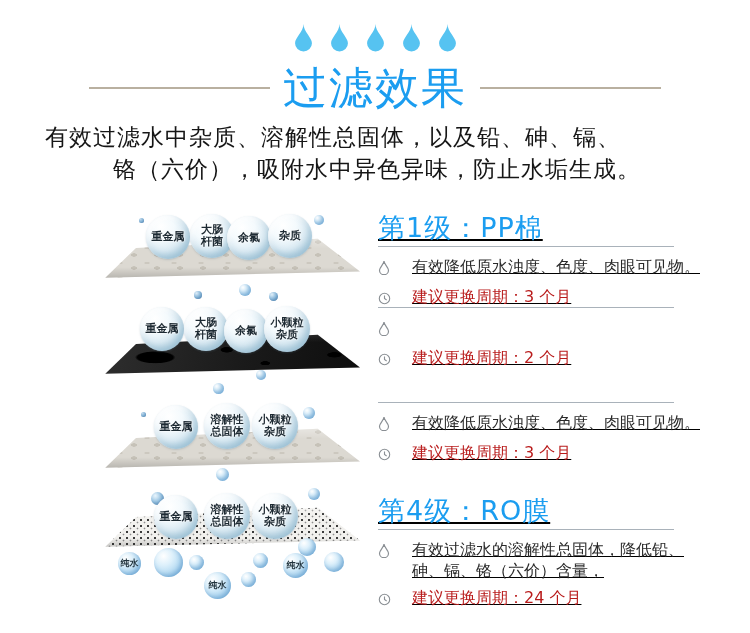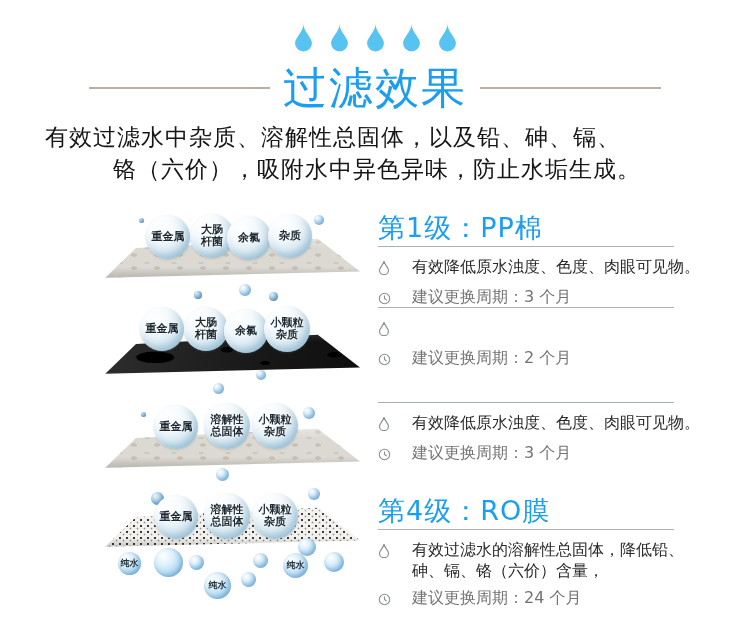--- a/index.html
+++ b/index.html
@@ -55,27 +55,27 @@
     box-shadow:inset -3px -4px 6px rgba(125,170,195,.5), inset 2px 3px 4px rgba(255,255,255,.95), 0 1px 2px rgba(90,120,140,.25);
     text-shadow:0 0 2px #fff, 0 0 2px #fff; }
   .wb { position:absolute; border-radius:50%;
     background:radial-gradient(circle at 33% 28%, #ffffff 0%, #ddf0fb 32%, #a9d4f0 72%, #73b4e2 100%);
     box-shadow:inset -2px -2px 4px rgba(70,130,185,.45); }
   .wb.dark { background:radial-gradient(circle at 33% 28%, #e9f5fd 0%, #a9cfe8 45%, #49759c 100%); }
   .wb.lbl { display:flex; align-items:center; justify-content:center;
     font-size:9px; font-weight:700; color:#20323c; }
   
   .info { position:absolute; left:378px; top:212px; width:337px; }
-  .block { width:100%; }
+  .block { width:100%;text-decoration:underline; }
   .stitle { font-size:27px; line-height:31px; color:#1b9df0; font-weight:400; letter-spacing:1px; }
   .sep { height:1px; background:#a9b2ba; margin:3px 0 9px 0; width:296px; }
   .line { display:flex; align-items:flex-start; gap:21px;
     font-size:16px; line-height:21px; color:#2a2a2a; }
   .line .ic { flex:0 0 13px; padding-top:3px; }
-  .line.cycle { color:#737373; margin-top:6px; }
+  .line.cycle { color:#b91c1c; margin-top:6px; }
   .block { margin-bottom:0; }
 </style>
 </head>
 <body>
 
 <div class="canvas">
 
   <div class="drops">
     <svg width="23" height="30" viewBox="0 0 24 32">
         <path d="M12 1 C12 9 3 15.5 3 21.5 a9 9 0 0 0 18 0 C21 15.5 12 9 12 1 Z" fill="#56c3f1"></path>

